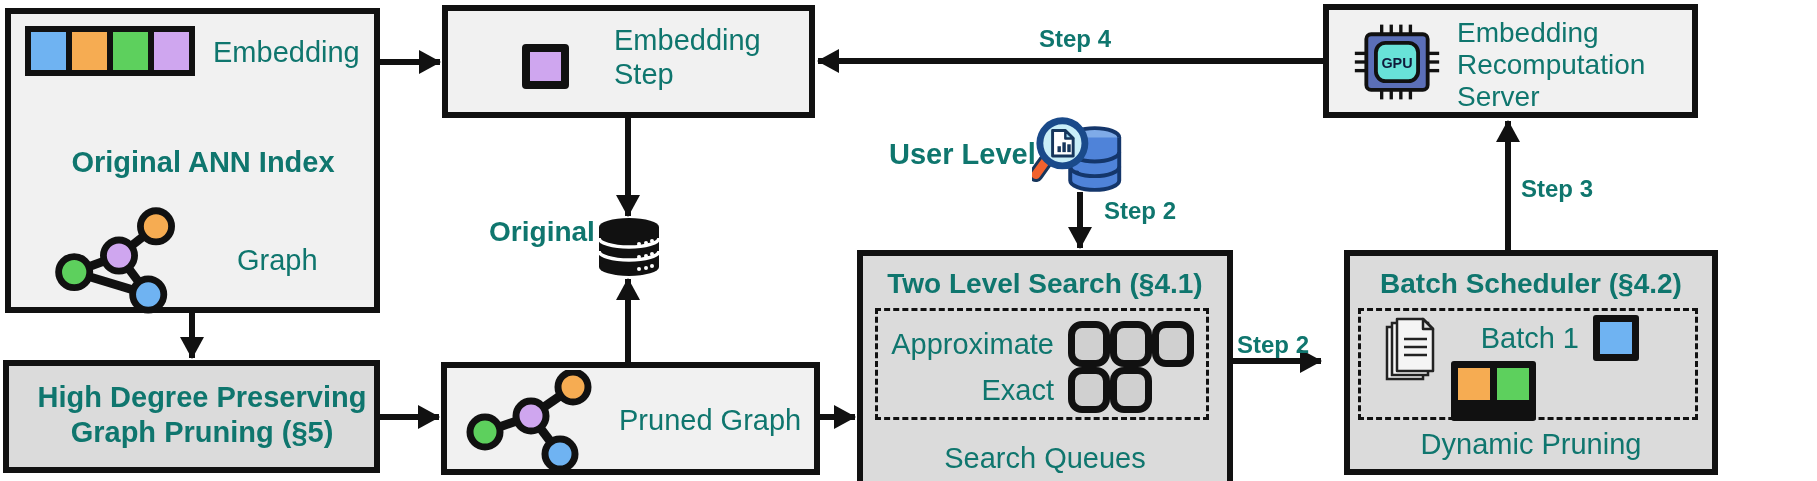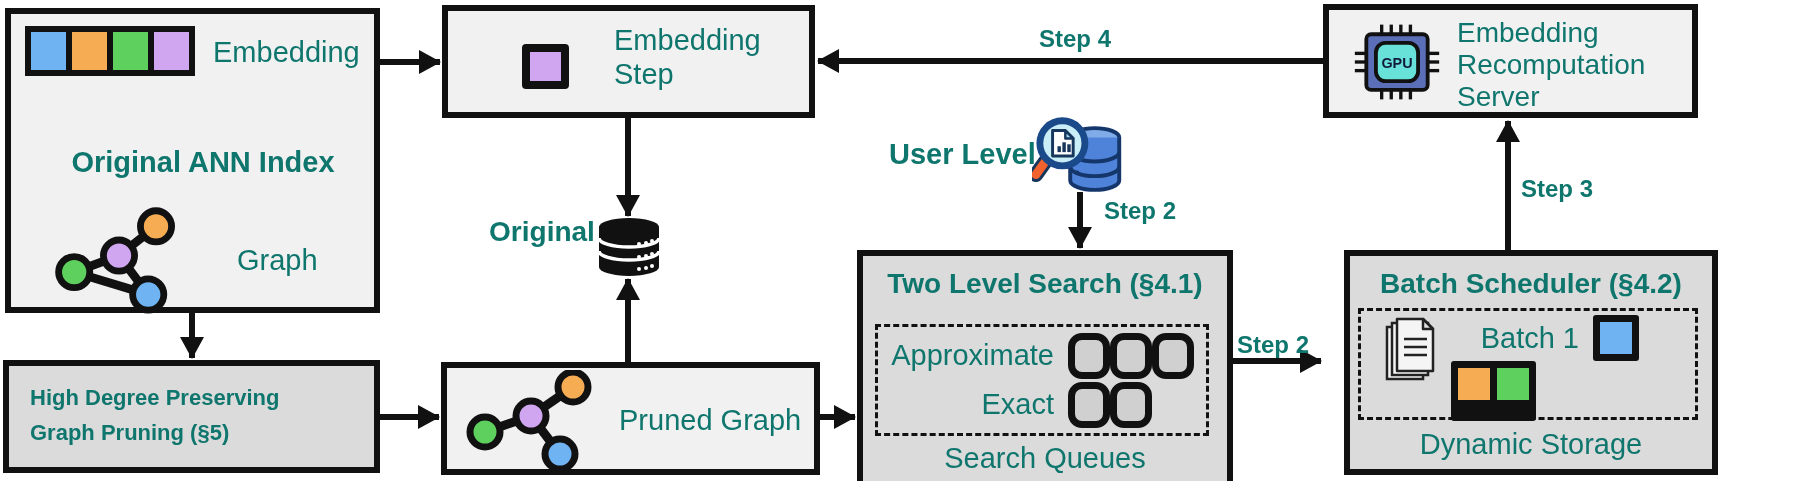--- a/index.html
+++ b/index.html
@@ -154,21 +154,21 @@
     <path d="M21,17 h13 l8,8 v18 h-21 z" fill="#fff" stroke="#16365C" stroke-width="3" stroke-linejoin="round"></path>
     <path d="M34,17 l8,8 h-8 z" fill="#9FD8EF" stroke="#16365C" stroke-width="2.5" stroke-linejoin="round"></path>
     <rect x="26" y="33" width="3.5" height="6" fill="#16365C"></rect>
     <rect x="31" y="29" width="3.5" height="10" fill="#16365C"></rect>
     <rect x="36" y="31" width="3.5" height="8" fill="#16365C"></rect>
   </svg>
   <div class="abs step" style="left:1104px;top:197px;">Step 2</div>
 
   <div class="box dark" style="left:857px;top:250px;width:376px;height:239px;">
     <div class="title">Two Level Search (§4.1)</div>
-    <div class="dashed" style="left:12px;top:68px;width:334px;height:112px;">
+    <div class="dashed" style="left:12px;top:52px;width:334px;height:112px;justify-content:flex-end;">
       <div class="qrow">
         <span class="lab lbl">Approximate</span>
         <span class="slotwrap">
           <span class="slot"></span>
           <span class="slot"></span>
           <span class="slot"></span>
         </span>
       </div>
       <div class="qrow">
         <span class="lab lbl">Exact</span>
@@ -204,27 +204,27 @@
         <div class="qrow">
           <span class="bwrap">
             <span class="bsq2">
               <span class="half" style="background:#F6AC52"></span>
               <span class="half" style="background:#5DD05D"></span>
             </span>
           </span>
         </div>
       </div>
     </div>
-    <div class="footer">Dynamic Storage</div>
+    <div class="footer">Dynamic Pruning</div>
   </div>
   <div class="abs step" style="left:1521px;top:175px;">Step 3</div>
   <div class="abs step" style="left:1039px;top:25px;">Step 4</div>
 
   <div class="box dark" style="left:3px;top:360px;width:377px;height:113px;">
-    <div class="abs b" style="left:0;right:0;top:14px;text-align:left;font-size:22px;line-height:35px;">
+    <div class="abs b" style="left:0;right:0;top:14px;text-align:center;font-size:29px;line-height:35px;">
       <div>High Degree Preserving</div>
       <div>Graph Pruning (§5)</div>
     </div>
   </div>
 
   <div class="box light" style="left:441px;top:362px;width:379px;height:113px;">
     <svg class="abs" style="left:14px;top:2px;" width="135" height="100" viewBox="0 0 135 100">
       <g stroke="#111" stroke-width="9">
         <line x1="24" y1="62" x2="70" y2="46"></line>
         <line x1="70" y1="46" x2="112" y2="17"></line>

